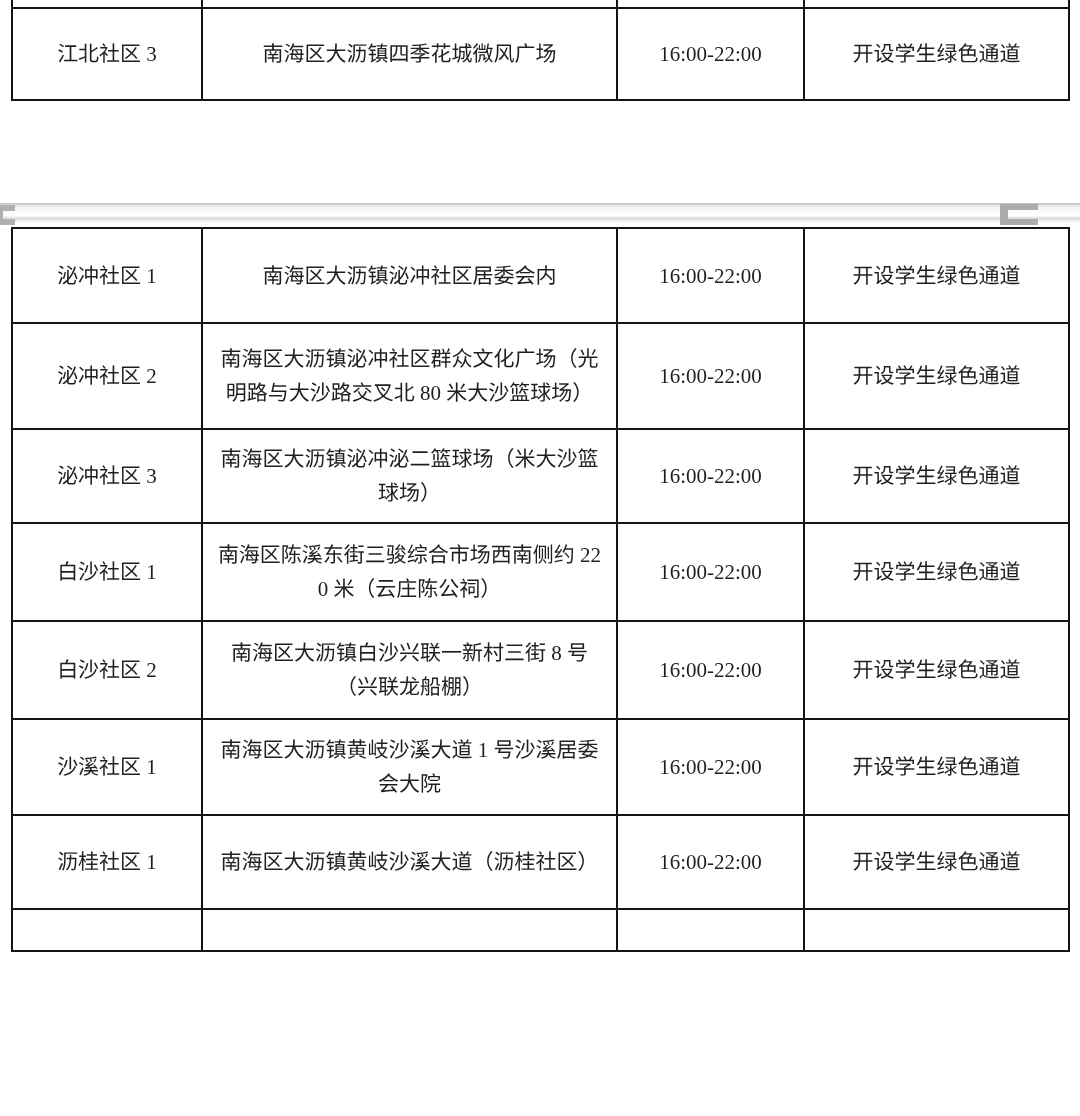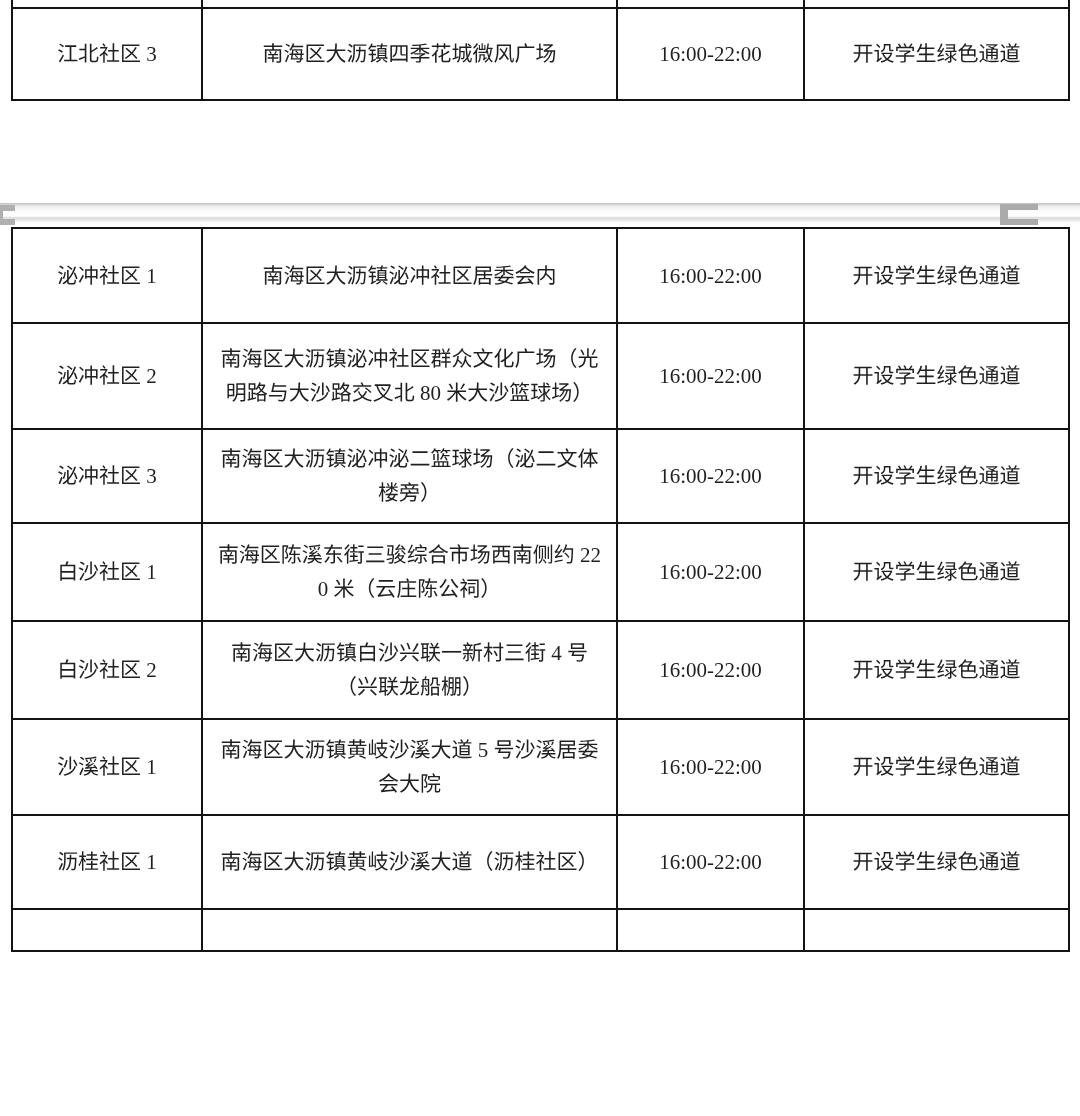--- a/index.html
+++ b/index.html
@@ -126,39 +126,39 @@
       <td>开设学生绿色通道</td>
     </tr>
     <tr class="h104">
       <td>泌冲社区 2</td>
       <td>南海区大沥镇泌冲社区群众文化广场（光明路与大沙路交叉北 80 米大沙篮球场）</td>
       <td>16:00-22:00</td>
       <td>开设学生绿色通道</td>
     </tr>
     <tr class="h92">
       <td>泌冲社区 3</td>
-      <td>南海区大沥镇泌冲泌二篮球场（泌二文体楼旁）</td>
+      <td>南海区大沥镇泌冲泌二篮球场（米大沙篮球场）</td>
       <td>16:00-22:00</td>
       <td>开设学生绿色通道</td>
     </tr>
     <tr class="h96">
       <td>白沙社区 1</td>
       <td>南海区陈溪东街三骏综合市场西南侧约 220 米（云庄陈公祠）</td>
       <td>16:00-22:00</td>
       <td>开设学生绿色通道</td>
     </tr>
     <tr class="h96">
       <td>白沙社区 2</td>
-      <td>南海区大沥镇白沙兴联一新村三街 4 号（兴联龙船棚）</td>
+      <td>南海区大沥镇白沙兴联一新村三街 8 号（兴联龙船棚）</td>
       <td>16:00-22:00</td>
       <td>开设学生绿色通道</td>
     </tr>
     <tr class="h94">
       <td>沙溪社区 1</td>
-      <td>南海区大沥镇黄岐沙溪大道 5 号沙溪居委会大院</td>
+      <td>南海区大沥镇黄岐沙溪大道 1 号沙溪居委会大院</td>
       <td>16:00-22:00</td>
       <td>开设学生绿色通道</td>
     </tr>
     <tr class="h92">
       <td>沥桂社区 1</td>
       <td>南海区大沥镇黄岐沙溪大道（沥桂社区）</td>
       <td>16:00-22:00</td>
       <td>开设学生绿色通道</td>
     </tr>
     <tr class="h40">

